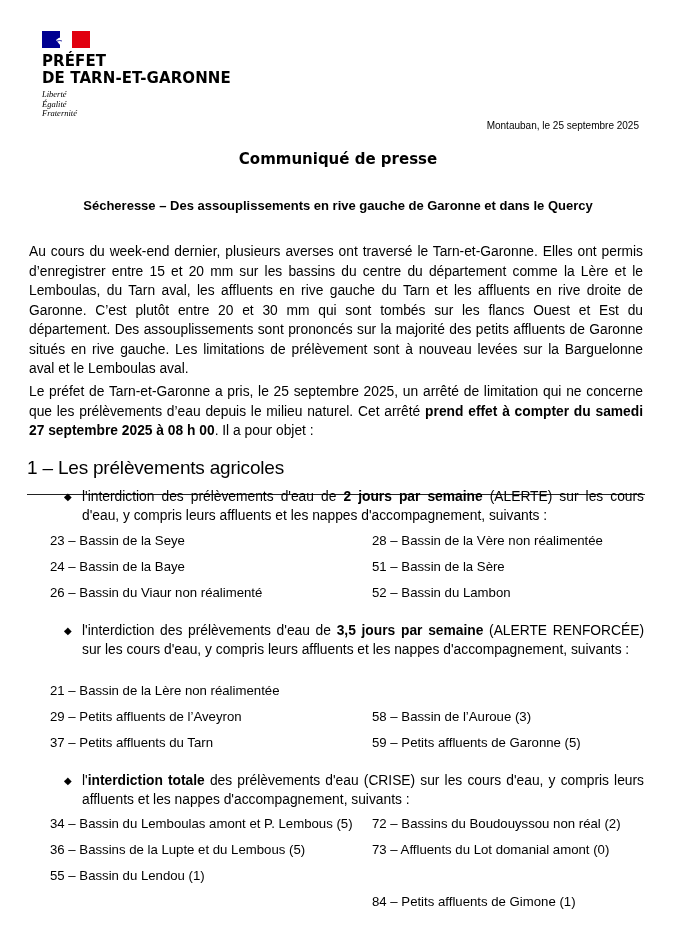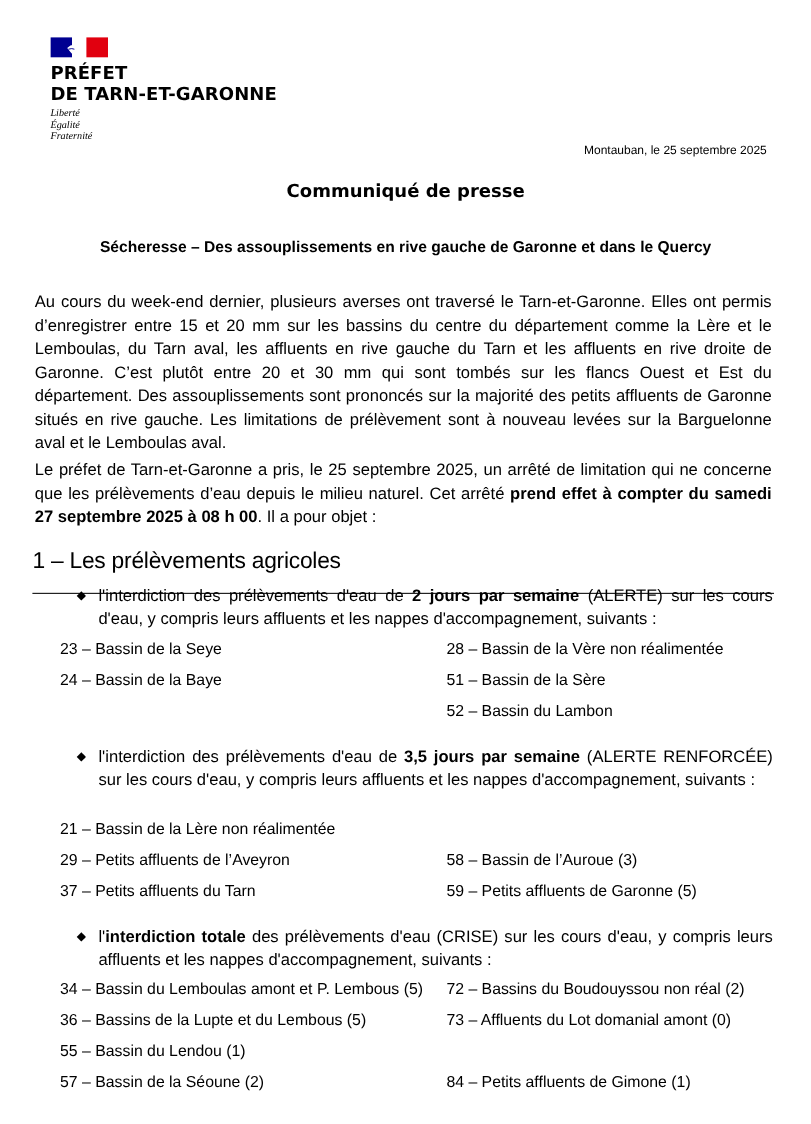--- a/index.html
+++ b/index.html
@@ -68,20 +68,21 @@
 <div class="grid" style="top:533px;">
   <div class="row" style="top:0;">
     <span class="c1">23 – Bassin de la Seye</span>
     <span class="c2">28 – Bassin de la Vère non réalimentée</span>
   </div>
   <div class="row" style="top:26px;">
     <span class="c1">24 – Bassin de la Baye</span>
     <span class="c2">51 – Bassin de la Sère</span>
   </div>
   <div class="row" style="top:52px;">
+    <span class="c1">26 – Bassin du Viaur non réalimenté</span>
     <span class="c2">52 – Bassin du Lambon</span>
   </div>
 </div>
 
 <div class="bullet" style="top:621px;">
   <span class="dot">◆</span>
   <span>l'interdiction des prélèvements d'eau de </span><b>3,5 jours par semaine</b><span> (ALERTE RENFORCÉE) sur les cours d'eau, y compris leurs affluents et les nappes d'accompagnement, suivants :</span>
 </div>
 <div class="grid" style="top:683px;">
   <div class="row" style="top:0;">
@@ -107,16 +108,15 @@
     <span class="c2">72 – Bassins du Boudouyssou non réal (2)</span>
   </div>
   <div class="row" style="top:26px;">
     <span class="c1">36 – Bassins de la Lupte et du Lembous (5)</span>
     <span class="c2">73 – Affluents du Lot domanial amont (0)</span>
   </div>
   <div class="row" style="top:52px;">
     <span class="c1">55 – Bassin du Lendou (1)</span>
   </div>
   <div class="row" style="top:78px;">
-    <span class="c1">57 – Bassin de la Séoune (2)</span>
     <span class="c2">84 – Petits affluents de Gimone (1)</span>
   </div>
 </div>
 
 </body></html>

